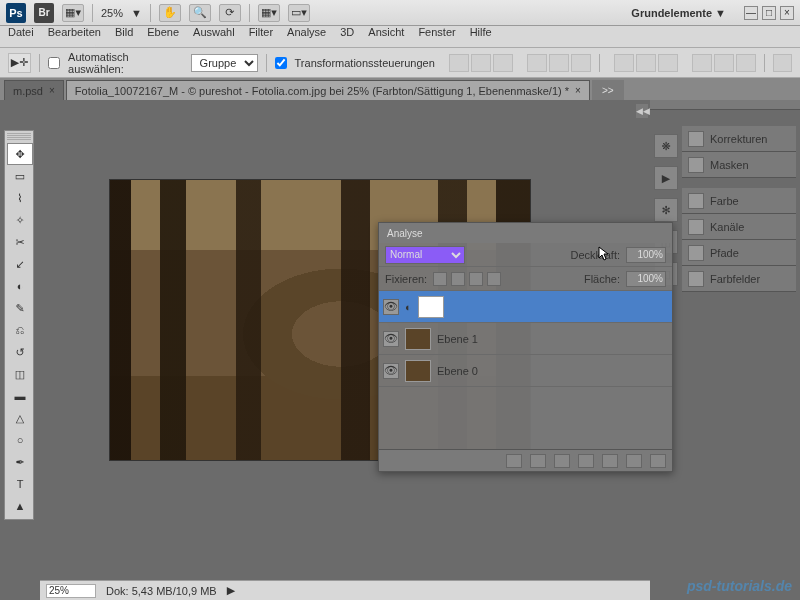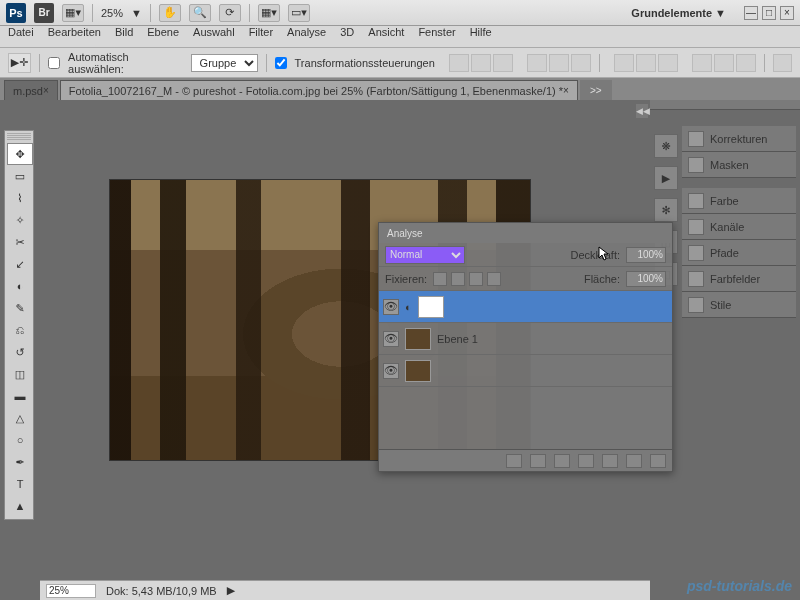--- a/index.html
+++ b/index.html
@@ -15,21 +15,21 @@
 .win-btn{width:14px;height:14px;border:1px solid #888;background:#ddd;font-size:10px;text-align:center;line-height:12px}
 .menubar{height:22px;background:#d8d8d8;border-bottom:1px solid #aaa;display:flex;padding:0 8px;gap:14px}
 .menubar span{cursor:pointer}
 .optbar{height:30px;background:#d8d8d8;border-bottom:1px solid #aaa;display:flex;align-items:center;padding:0 8px;gap:8px}
 .opt-icon{width:24px;height:20px;background:#e0e0e0;border:1px solid #bbb;display:flex;align-items:center;justify-content:center}
 .opt-chk{width:12px;height:12px}
 .opt-select{height:18px;border:1px solid #999;background:#fff;padding:0 4px}
 .align-group{display:flex;gap:2px;margin-left:6px}
 .align-btn{width:20px;height:18px;background:#d0d0d0;border:1px solid #bbb}
 .tabbar{height:22px;background:#888;display:flex;align-items:flex-end;padding:0 4px}
-.tab{height:20px;background:#6b6b6b;border:1px solid #555;border-bottom:none;color:#ddd;padding:0 8px;display:flex;align-items:center;margin-right:2px;font-size:10px}
+.tab{height:20px;background:#6b6b6b;border:1px solid #555;border-bottom:none;color:#ddd;padding:0 8px;display:flex;align-items:center;gap:6px;margin-right:2px;font-size:10px}
 .tab.active{background:#a8a8a8;color:#000}
 .tab-close{font-size:10px;cursor:pointer}
 .tab-more{background:#7a7a7a;color:#ddd;padding:0 10px;height:20px;display:flex;align-items:center;font-size:10px}
 .toolbox{position:absolute;top:130px;left:4px;width:30px;background:#d0d0d0;border:1px solid #888;display:flex;flex-direction:column;padding:2px}
 .toolbox-grip{height:8px;background:repeating-linear-gradient(#aaa,#aaa 1px,#d0d0d0 1px,#d0d0d0 2px);margin-bottom:2px}
 .tool{width:26px;height:22px;display:flex;align-items:center;justify-content:center;border:1px solid transparent;cursor:pointer}
 .tool.active{background:#fff;border:1px solid #888}
 .canvas-img{position:absolute;top:180px;left:110px;width:420px;height:280px;background:#3a2f1f;box-shadow:0 0 0 1px #333}
 .canvas-img::before{content:"";position:absolute;inset:0;background:
  linear-gradient(90deg,rgba(30,20,10,.95) 0 5%,transparent 5% 12%,rgba(35,25,12,.9) 12% 18%,transparent 18% 30%,rgba(40,28,15,.85) 30% 36%,transparent 36% 55%,rgba(38,26,14,.88) 55% 62%,transparent 62% 78%,rgba(42,30,16,.85) 78% 85%,transparent 85% 92%,rgba(35,24,12,.9) 92% 100%),
@@ -208,24 +208,20 @@
         <span>Kanäle</span>
       </div>
     <div class="dock-panel">
         <span class="picon"></span>
         <span>Pfade</span>
       </div>
     <div class="dock-panel">
         <span class="picon"></span>
         <span>Farbfelder</span>
       </div>
-    <div class="dock-panel">
-        <span class="picon"></span>
-        <span>Stile</span>
-      </div>
   </div>
 </div>
 
 <div class="layers-panel">
   <div class="lp-title">Analyse</div>
   <div class="lp-row">
     <select class="lp-select"><option>Normal</option></select>
     <span style="flex:1"></span>
     <span>Deckkraft:</span>
     <input class="lp-input" value="100%" style="">
@@ -249,20 +245,21 @@
       <div class="mask-thumb"></div>
     </div>
     <div class="layer">
       <div class="eye">👁</div>
       <div class="thumb"></div>
       <span class="layer-name">Ebene 1</span>
     </div>
     <div class="layer">
       <div class="eye">👁</div>
       <div class="thumb"></div>
+      <span class="layer-name">Ebene 0</span>
     </div>
   </div>
   <div class="lp-footer">
     <span></span>
     <span></span>
     <span></span>
     <span></span>
     <span></span>
     <span></span>
     <span></span>

